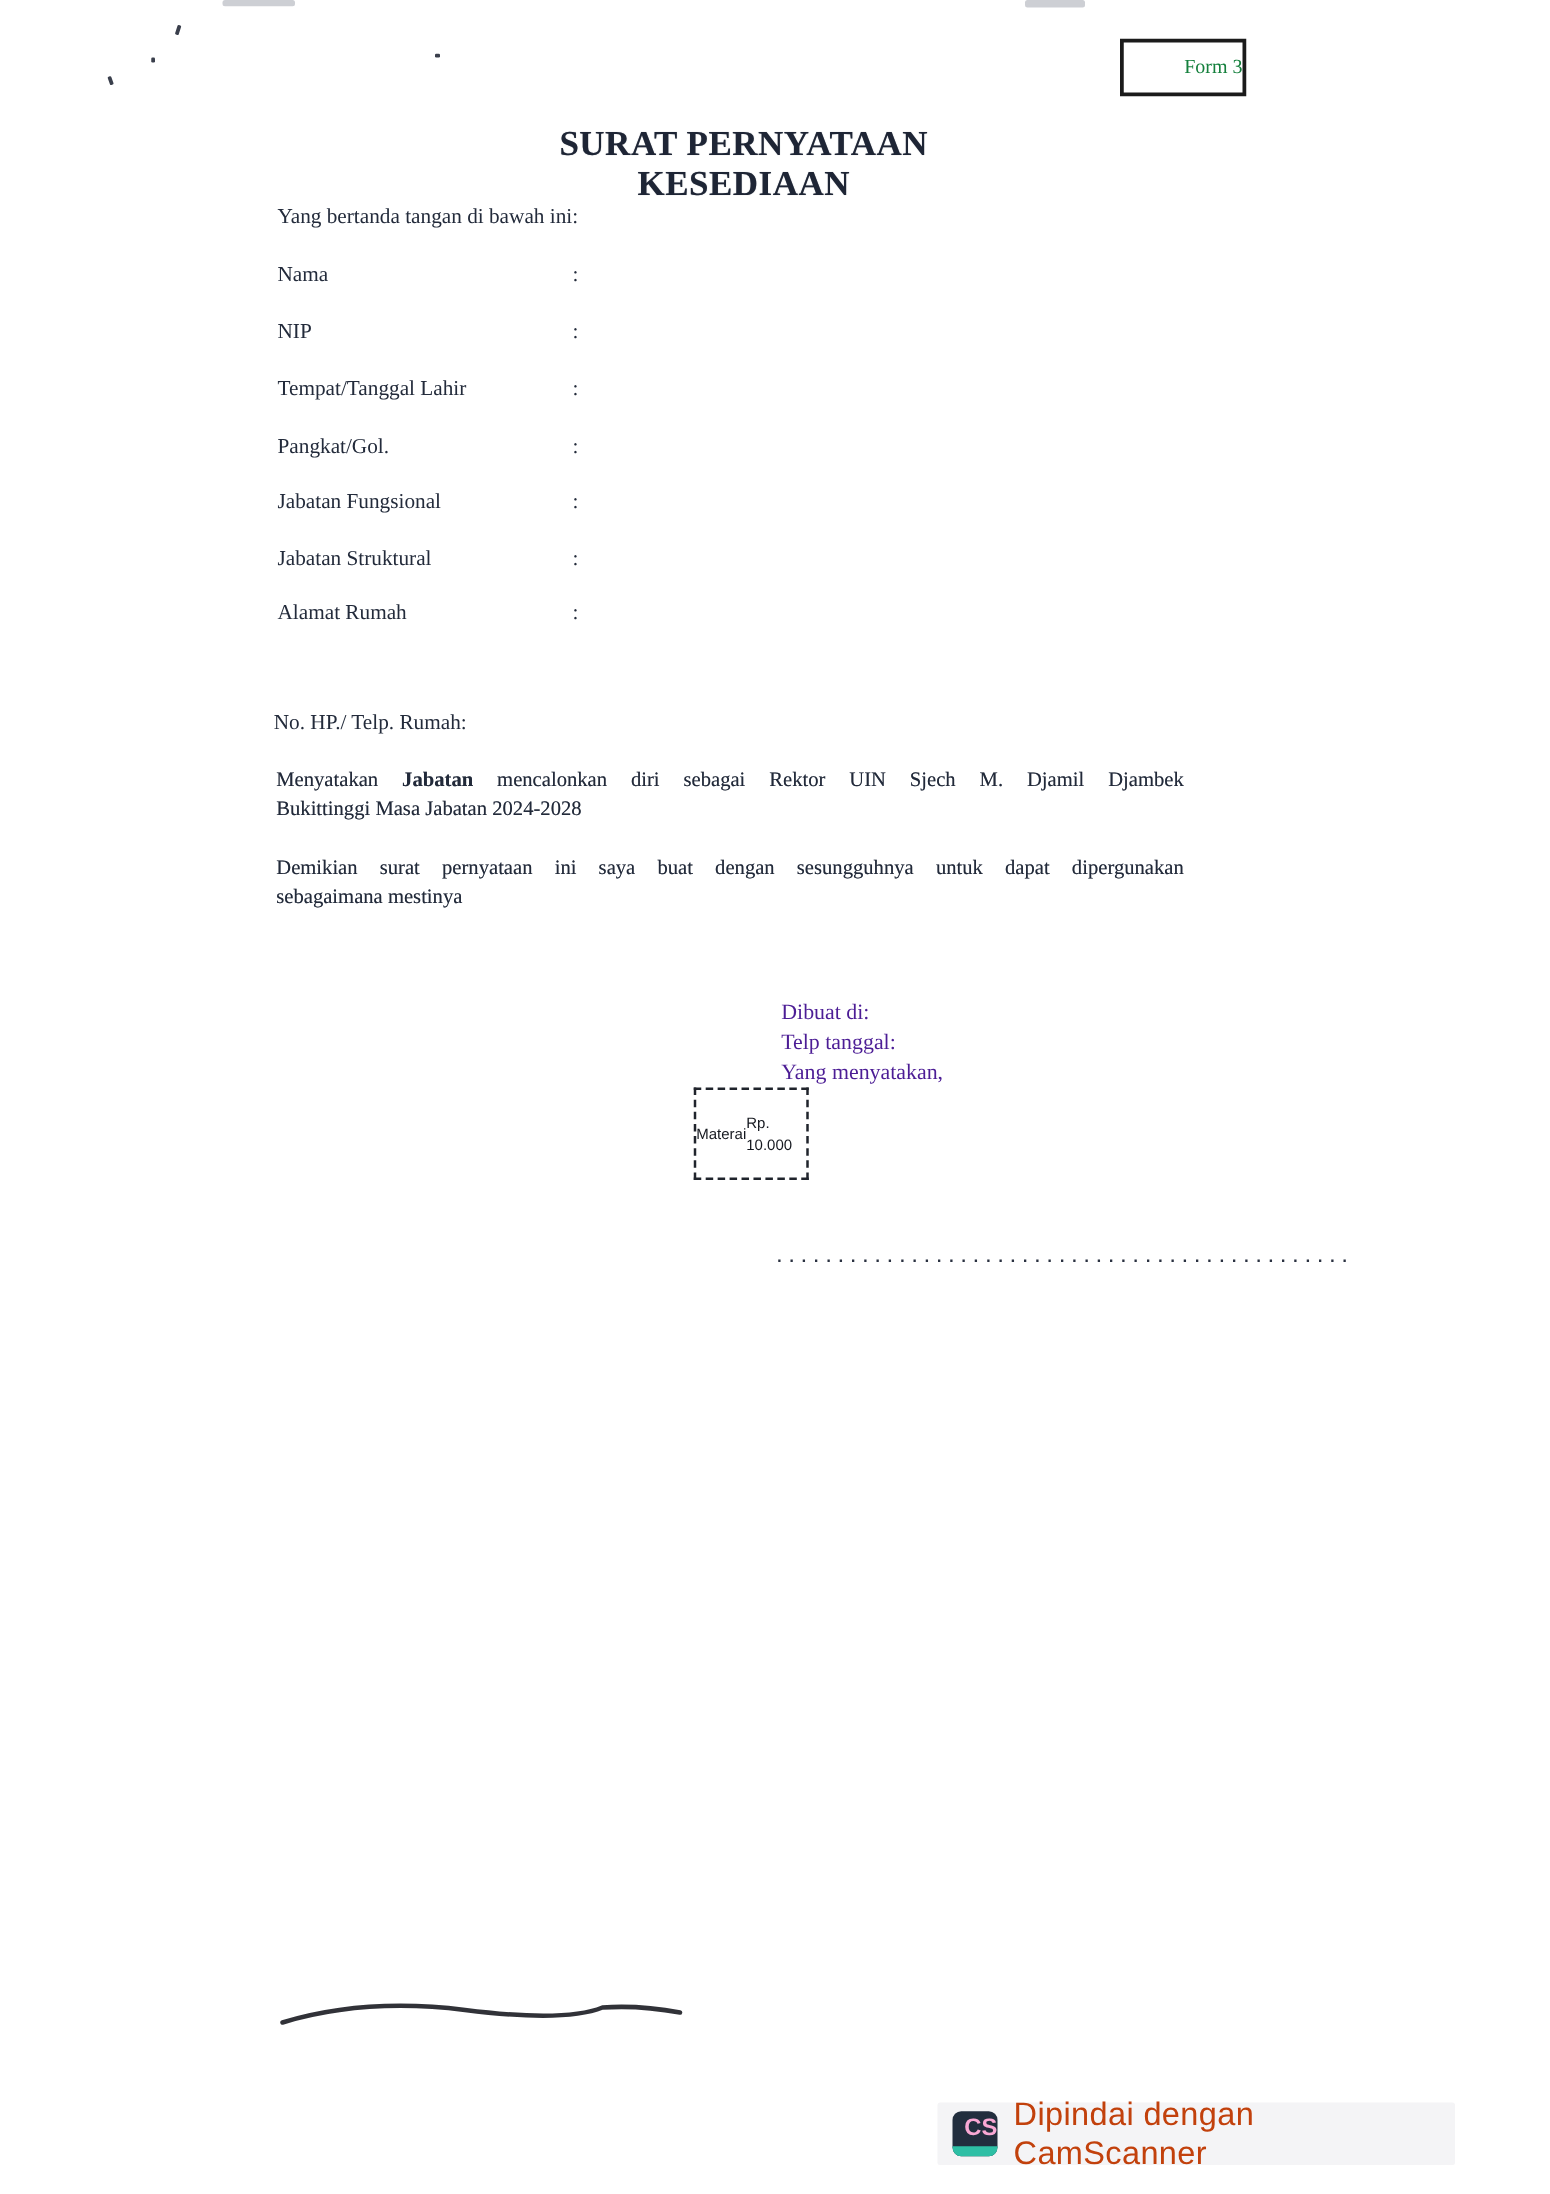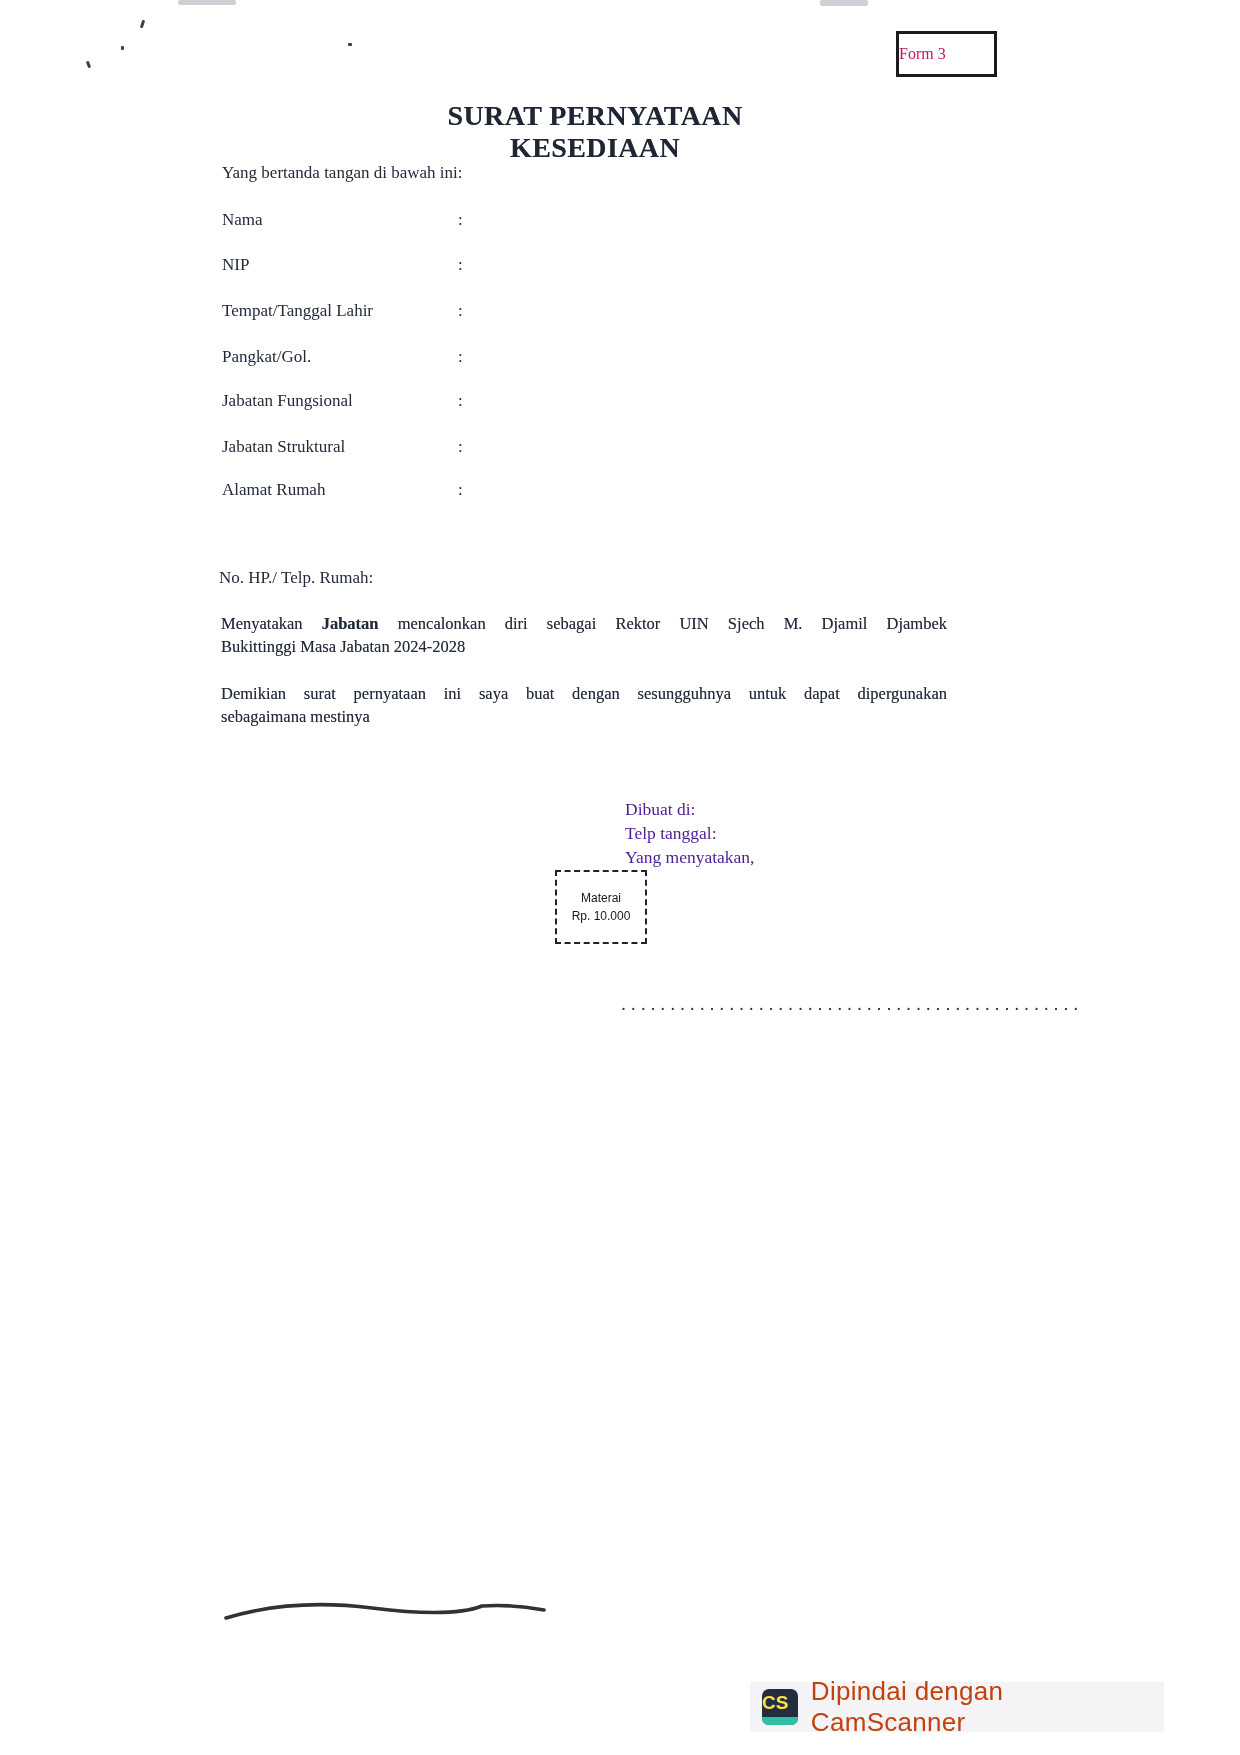--- a/index.html
+++ b/index.html
@@ -9,22 +9,22 @@
     position:relative;
     overflow:hidden;
     font-family:"Liberation Serif","DejaVu Serif",serif;
     color:#232b3b;
   }
   .abs{position:absolute;}
   
   .form-tag{
     left:896px;top:31px;width:95px;height:40px;
     border:3px solid #1b1b1b;
-    display:flex;align-items:center;justify-content:flex-start;
-    font-size:16px;color:#be185d;
+    display:flex;align-items:center;justify-content:flex-end;
+    font-size:16px;color:#15803d;
   }
   
   .doc-title{
     left:370px;top:100px;width:450px;
     text-align:center;
     font-size:28px;font-weight:bold;letter-spacing:.4px;
     color:#1e2535;
     text-shadow:0 0 .6px rgba(30,37,53,.55);
   }
   .intro{left:222px;top:163px;font-size:17px;}
@@ -44,21 +44,21 @@
     text-align:justify;
     text-align-last:justify;
     white-space:normal;
   }
   .bold-word{font-weight:bold;}
   
   .sig-block{left:625px;top:797px;font-size:17.5px;line-height:24px;color:#4c1d95;}
   .stamp-box{
     left:555px;top:870px;width:88px;height:70px;
     border:2.5px dashed #20242c;
-    display:flex;flex-direction:column;align-items:center;justify-content:center;
+    display:flex;align-items:center;justify-content:center;
     font-family:"Liberation Sans","DejaVu Sans",sans-serif;
     font-size:12px;line-height:1.5;color:#15181f;
   }
   .dots-line{
     left:619px;top:996px;
     font-size:15px;letter-spacing:.8px;color:#2a3140;
     font-family:"DejaVu Sans Mono",monospace;
     transform:scaleY(.9);
   }
   
@@ -69,23 +69,23 @@
   .cs-bar{
     left:750px;top:1682px;width:414px;height:50px;
     background:#f4f4f6;
     display:flex;align-items:center;
     padding-left:12px;box-sizing:border-box;
     border-radius:2px;
   }
   .cs-logo{
     width:36px;height:36px;position:relative;
     background:#222e3e;border-radius:7px;
-    display:flex;align-items:flex-start;justify-content:flex-start;
+    display:flex;align-items:flex-start;justify-content:flex-end;
     font-family:"Liberation Sans","DejaVu Sans",sans-serif;
-    font-weight:bold;font-size:19px;color:#fde047;
+    font-weight:bold;font-size:19px;color:#f9a8d4;
     line-height:27px;
   }
   .cs-logo-strip{
     position:absolute;bottom:0;left:0;right:0;height:8px;
     background:#2ebfa5;border-radius:0 0 7px 7px;
   }
   .cs-text{
     margin-left:13px;
     font-family:"Liberation Sans","DejaVu Sans",sans-serif;
     font-size:26px;color:#c2410c;letter-spacing:.3px;

